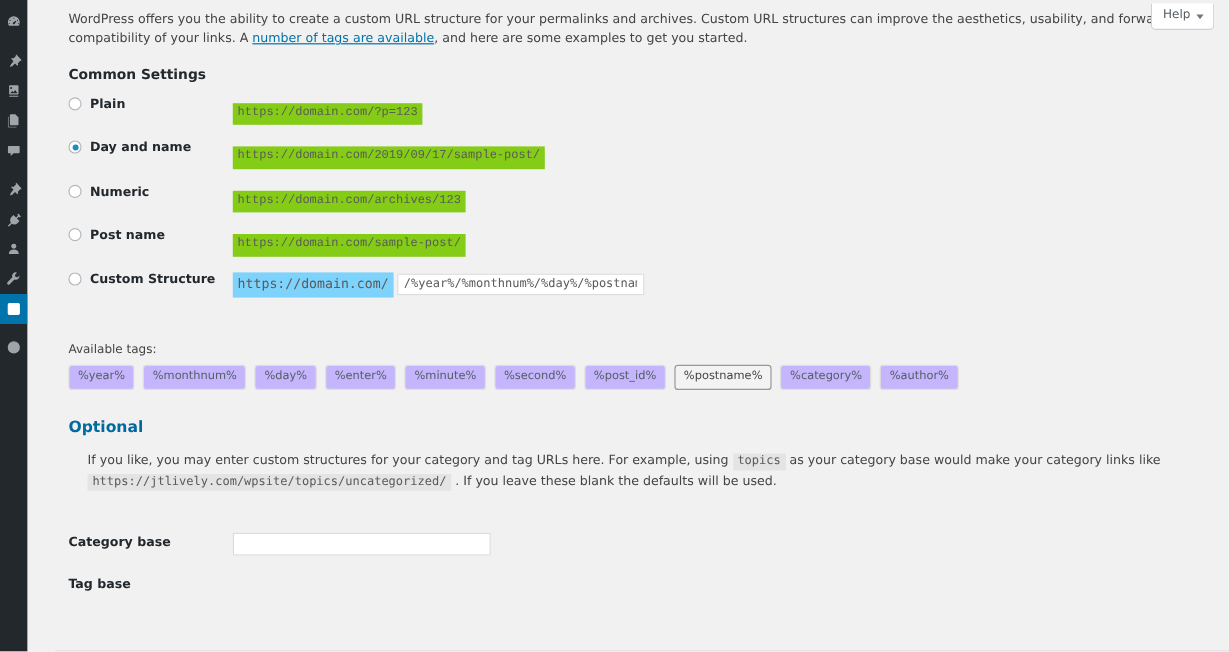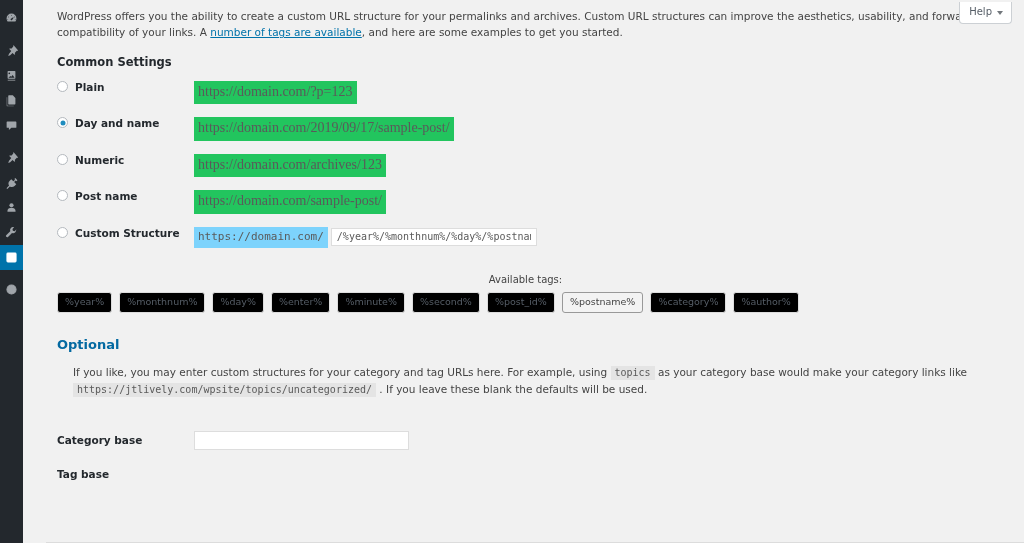--- a/index.html
+++ b/index.html
@@ -166,23 +166,23 @@
     position: absolute;
     left: 50%; top: 50%;
     transform: translate(-50%, -50%);
     width: 5px; height: 5px;
     border-radius: 50%;
     background: #1e8cbe;
   }
   td.example-cell { padding-top: 1px; }
   code.url {
     display: inline-block;
-    font-family: Liberation Serif, serif;
-    font-size: 14px;
-    background: #22c55e;
+    font-family: Liberation Mono, monospace;
+    font-size: 10px;
+    background: #84cc16;
     color: #5a5a5a;
     padding: 2px 4px 3px 4px;
     border-radius: 0;
     line-height: 1.35;
     white-space: nowrap;
   }
   code.url-prefix {
     display: inline-block;
     font-family: "DejaVu Sans Mono", "Liberation Mono", monospace;
     font-size: 11px;
@@ -208,33 +208,32 @@
     line-height: 1.2;
   }
 
   
   .available-tags-wrap {
     padding: 7px 0 0 0;
   }
   .available-tags-label {
     font-size: 10px;
     color: #444;
-    margin: 0 0 7px 0;
-    text-align: center;
+    margin: 12px 0 7px 0;
   }
   .tag-buttons {
     display: flex;
     flex-wrap: wrap;
     gap: 7px;
   }
   button.tag-btn {
     font-family: "DejaVu Sans", "Liberation Sans", sans-serif;
     font-size: 9.5px;
     color: #555d66;
-    background: #000000;
+    background: #c4b5fd;
     border: 1px solid #ddd;
     border-radius: 3px;
     padding: 3px 7px 4px 7px;
     cursor: pointer;
     line-height: 1.3;
     white-space: nowrap;
   }
   button.tag-btn.hl {
     border-color: #999;
     color: #444;

